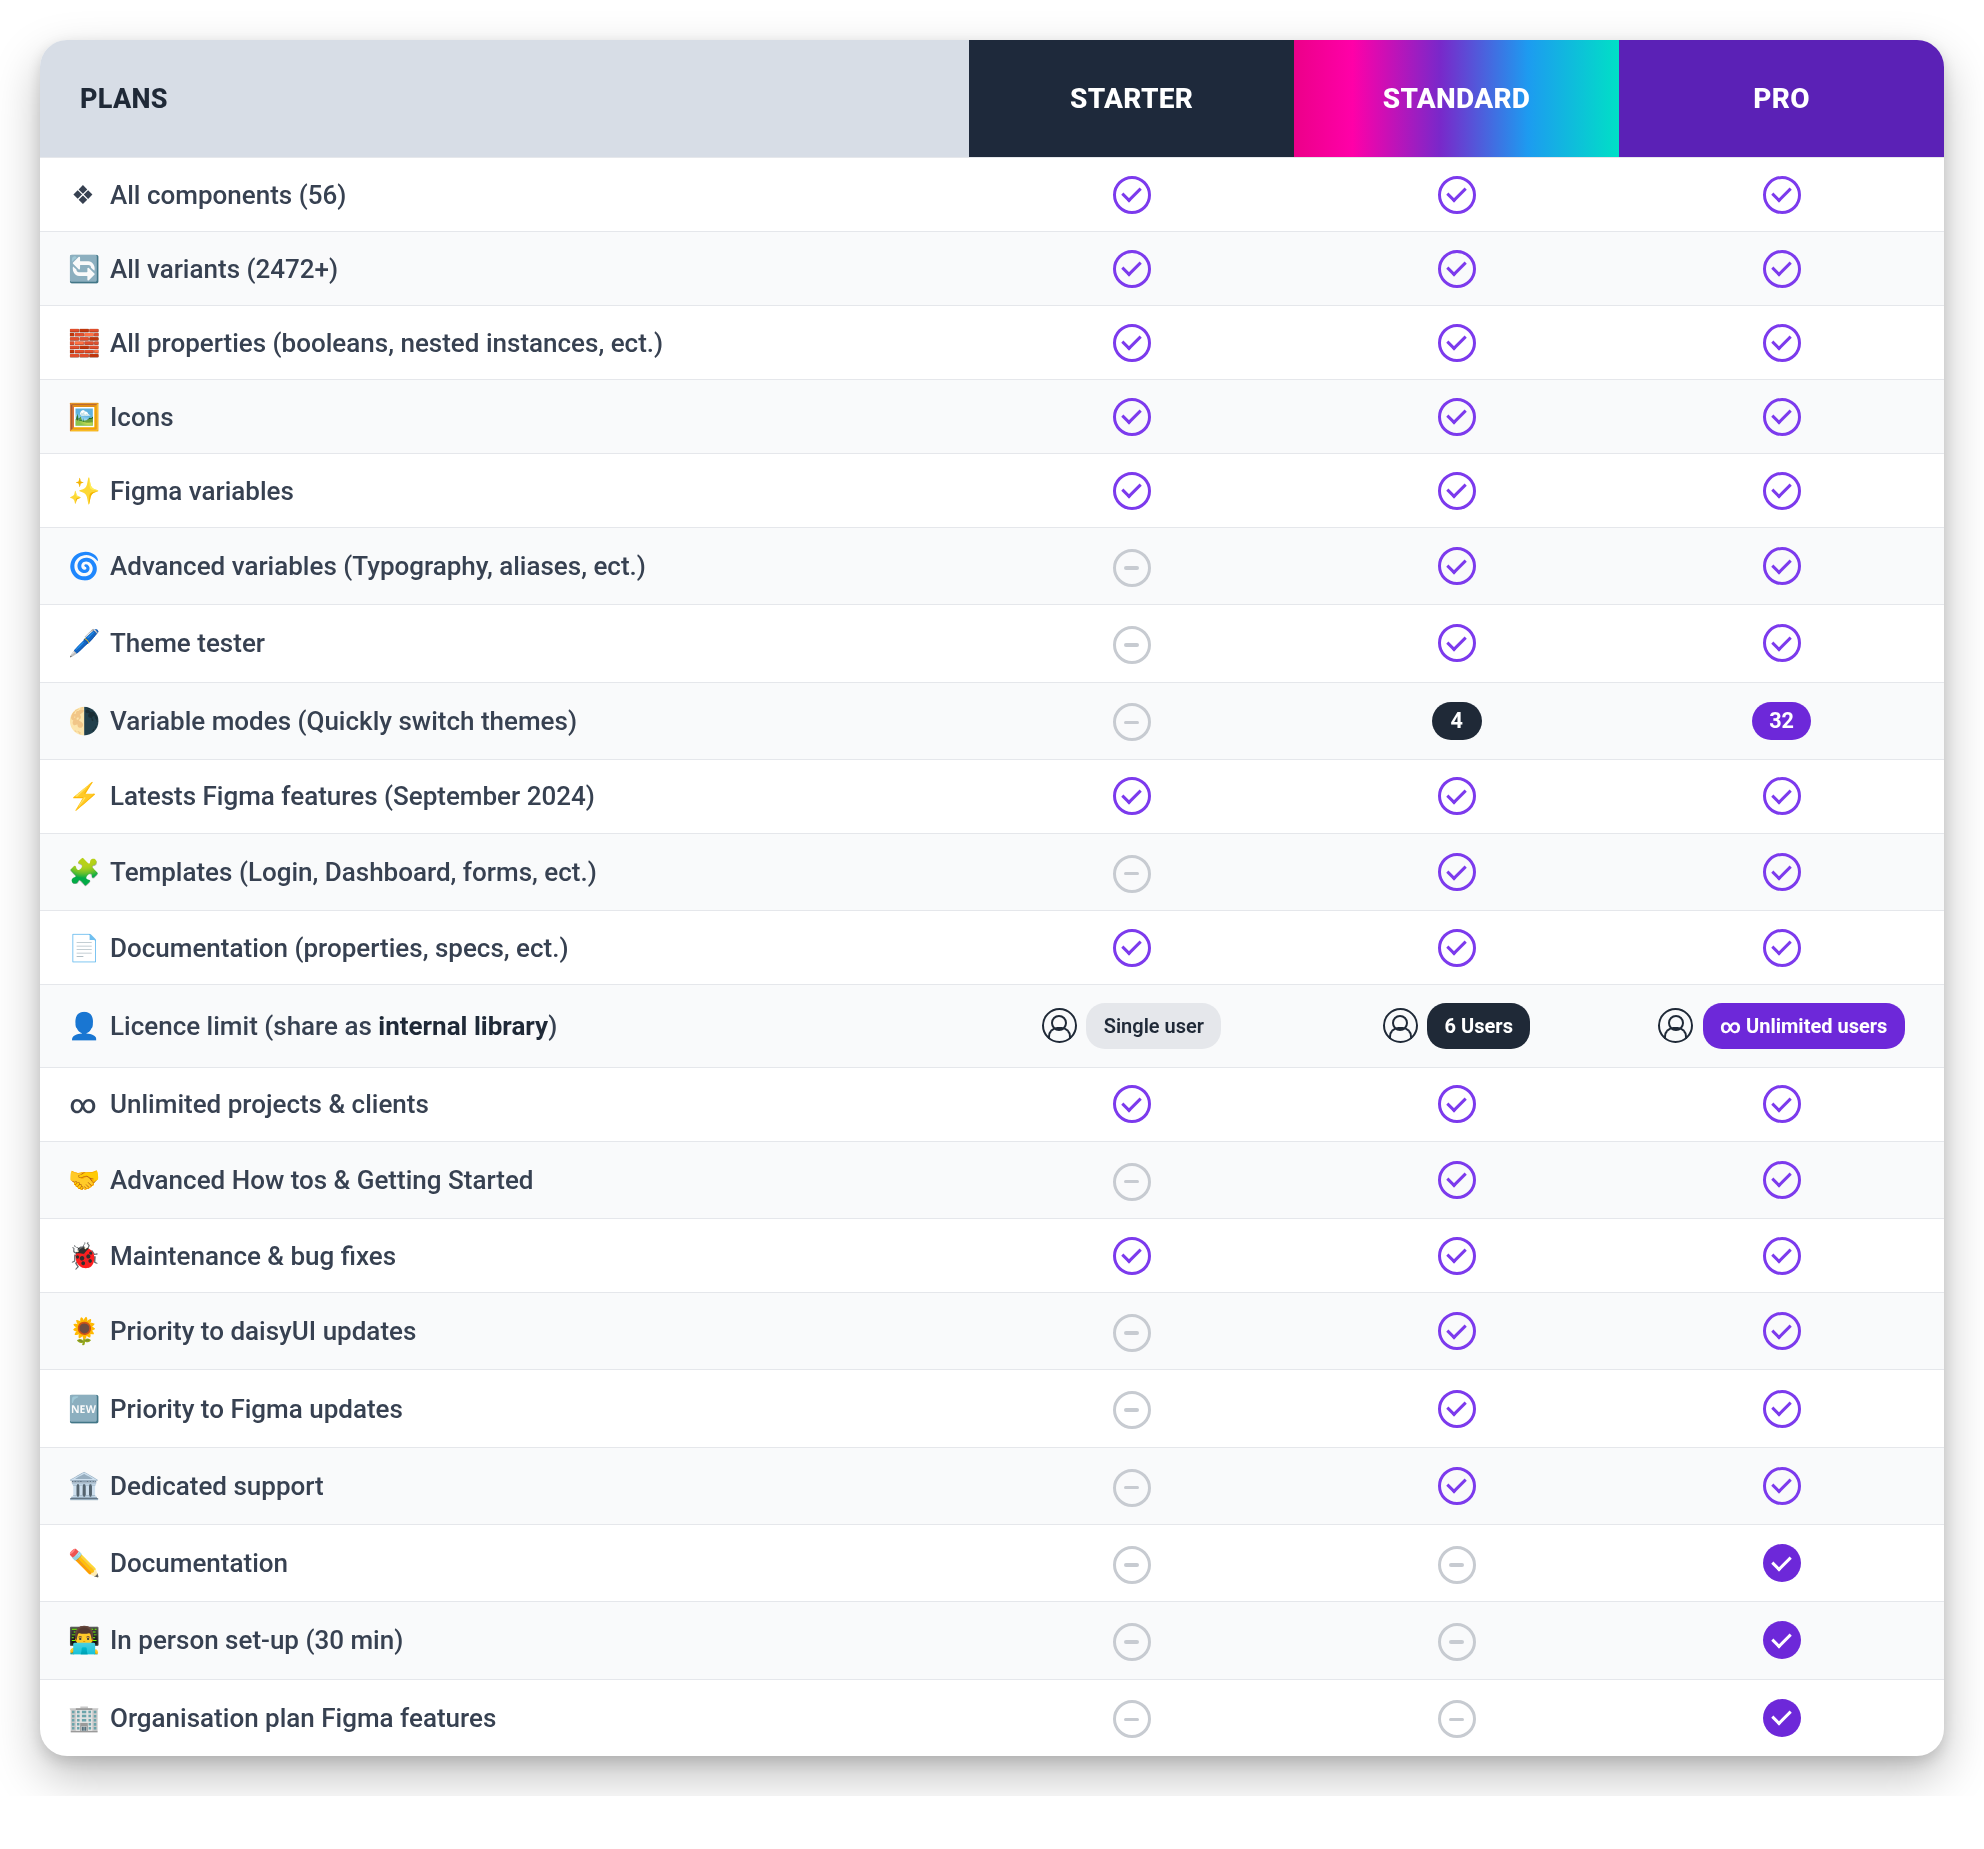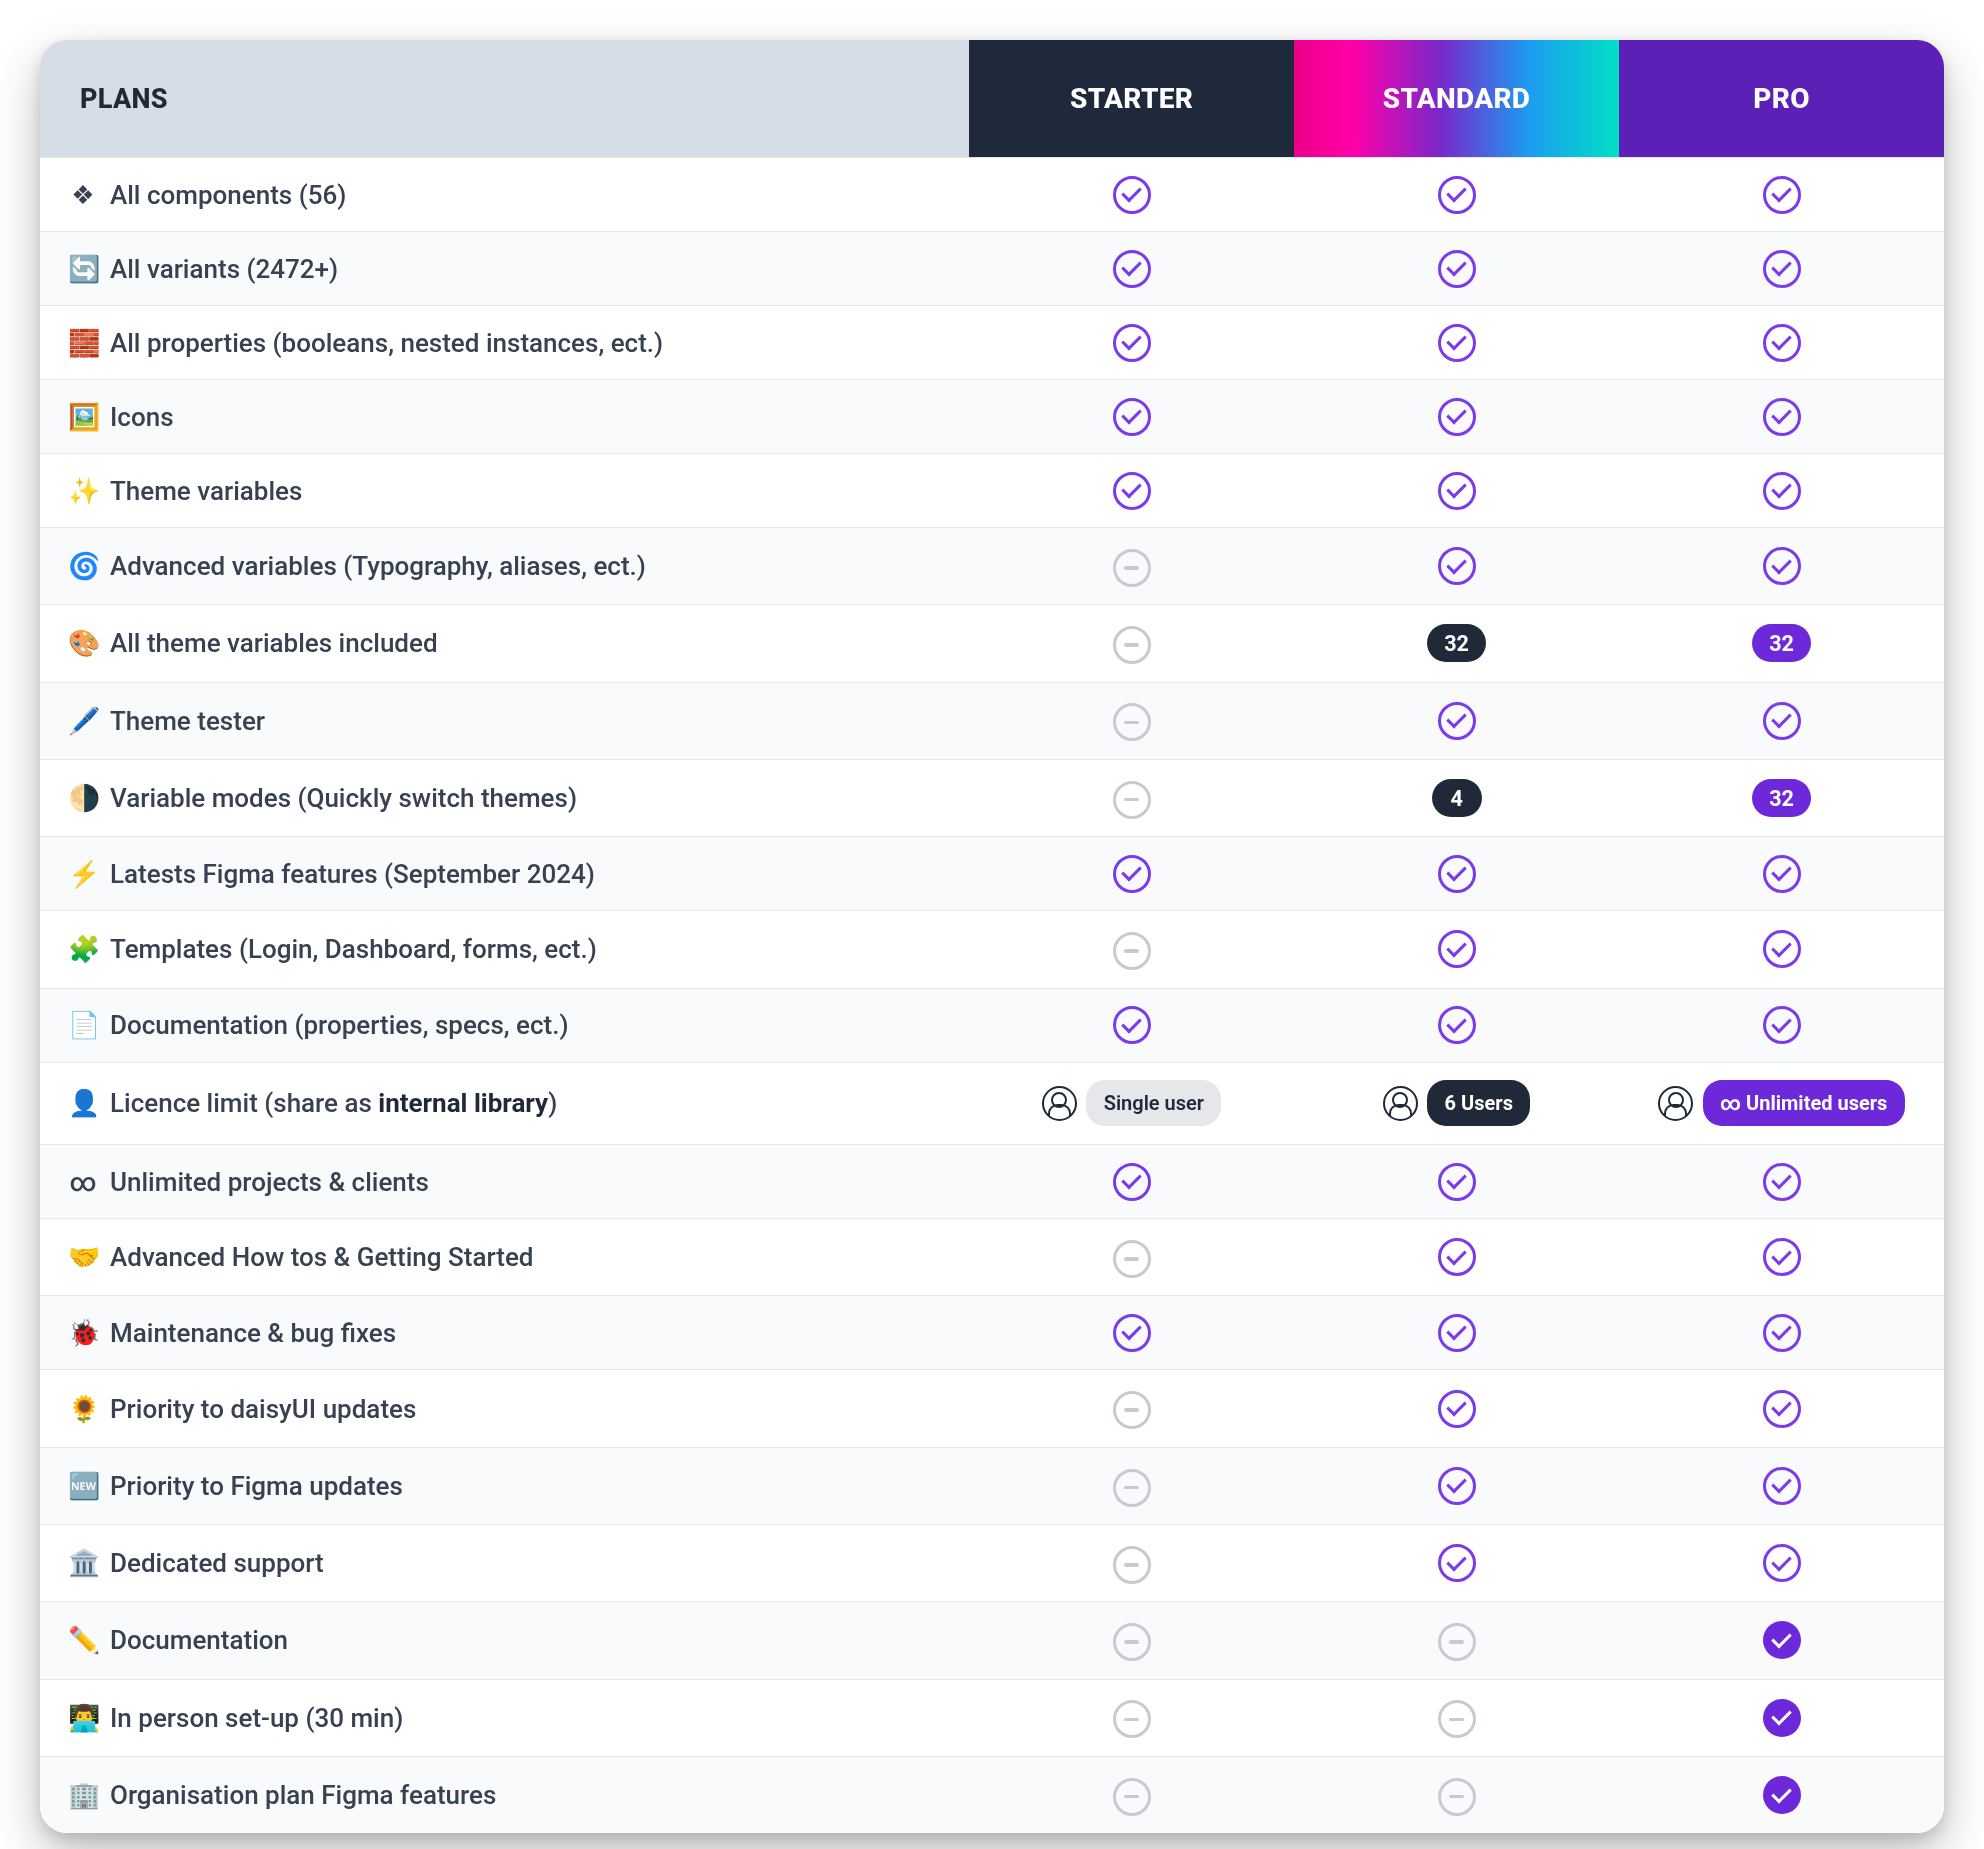--- a/index.html
+++ b/index.html
@@ -122,36 +122,30 @@
           <td class="cell"><span class="ico check"></span></td>
           <td class="cell"><span class="ico check"></span></td>
         </tr>
         <tr>
           <td class="feat"><span class="emoji">🖼️</span><span>Icons</span></td>
           <td class="cell"><span class="ico check"></span></td>
           <td class="cell"><span class="ico check"></span></td>
           <td class="cell"><span class="ico check"></span></td>
         </tr>
         <tr>
-          <td class="feat"><span class="emoji">✨</span><span>Theme variables</span></td>
+          <td class="feat"><span class="emoji">✨</span><span>Figma variables</span></td>
           <td class="cell"><span class="ico check"></span></td>
           <td class="cell"><span class="ico check"></span></td>
           <td class="cell"><span class="ico check"></span></td>
         </tr>
         <tr>
           <td class="feat"><span class="emoji">🌀</span><span>Advanced variables (Typography, aliases, ect.)</span></td>
           <td class="cell"><span class="ico minus"></span></td>
           <td class="cell"><span class="ico check"></span></td>
           <td class="cell"><span class="ico check"></span></td>
-        </tr>
-        <tr>
-          <td class="feat"><span class="emoji">🎨</span><span>All theme variables included</span></td>
-          <td class="cell"><span class="ico minus"></span></td>
-          <td class="cell"><span class="badge dark">32</span></td>
-          <td class="cell"><span class="badge purple">32</span></td>
         </tr>
         <tr>
           <td class="feat"><span class="emoji">🖊️</span><span>Theme tester</span></td>
           <td class="cell"><span class="ico minus"></span></td>
           <td class="cell"><span class="ico check"></span></td>
           <td class="cell"><span class="ico check"></span></td>
         </tr>
         <tr>
           <td class="feat"><span class="emoji">🌗</span><span>Variable modes (Quickly switch themes)</span></td>
           <td class="cell"><span class="ico minus"></span></td>

